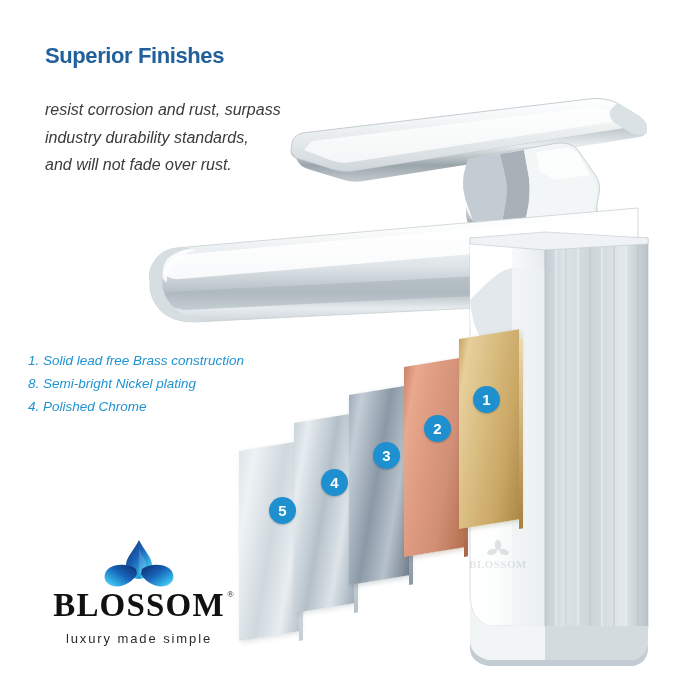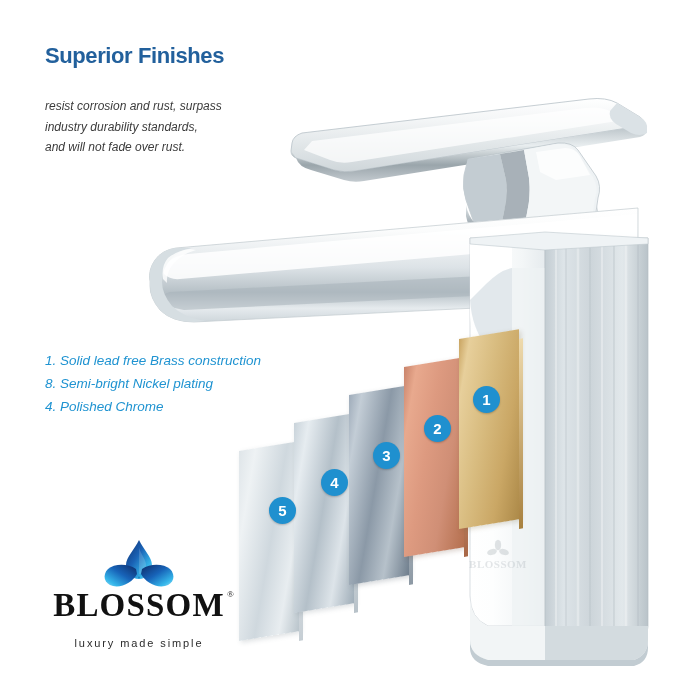--- a/index.html
+++ b/index.html
@@ -14,28 +14,28 @@
 
   
   #headline{
     position:absolute;left:45px;top:44px;width:420px;
     font-size:22px;font-weight:bold;letter-spacing:-0.4px;
     color:#22609c;line-height:1.05;
     white-space:nowrap;
   }
   #subtitle{
     position:absolute;left:45px;top:96px;width:300px;
-    font-size:12px;font-style:italic;color:#3b3b3b;
+    font-size:16px;font-style:italic;color:#3b3b3b;
     line-height:1.72;
   }
   #subtitle div{white-space:nowrap;}
 
   
   #finish-list{
-    position:absolute;left:45px;top:350px;width:300px;
+    position:absolute;left:28px;top:350px;width:300px;
     font-size:13.5px;font-style:italic;color:#1f93d1;
     line-height:1.69;font-weight:500;
   }
   #finish-list div{white-space:nowrap;}
 
   
   #faucet{position:absolute;left:0;top:0;width:700px;height:700px;}
 
   
   #plates{position:absolute;left:0;top:0;width:700px;height:700px;}
@@ -70,22 +70,22 @@
     font-family:"Liberation Serif", serif;
     font-size:33px;font-weight:bold;color:#111;
     letter-spacing:1.2px;line-height:1;margin-top:1px;
     position:relative;display:inline-block;
   }
   #logo-reg{
     position:absolute;top:1px;right:-9px;
     font-size:9px;font-weight:normal;letter-spacing:0;
   }
   #logo-tag{
-    font-size:11px;color:#2b2b2b;letter-spacing:1.9px;
-    margin-top:16px;line-height:1;
+    font-size:13px;color:#2b2b2b;letter-spacing:1.9px;
+    margin-top:10px;line-height:1;
   }
 </style>
 </head>
 <body>
 
 <div id="stage">
 
   <div id="faucet">
     <svg width="700" height="700" viewBox="0 0 700 700">
       <defs>

